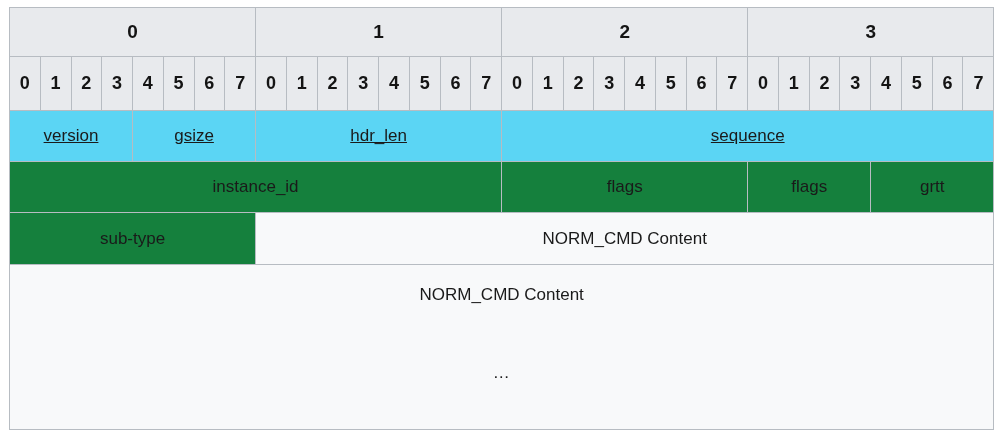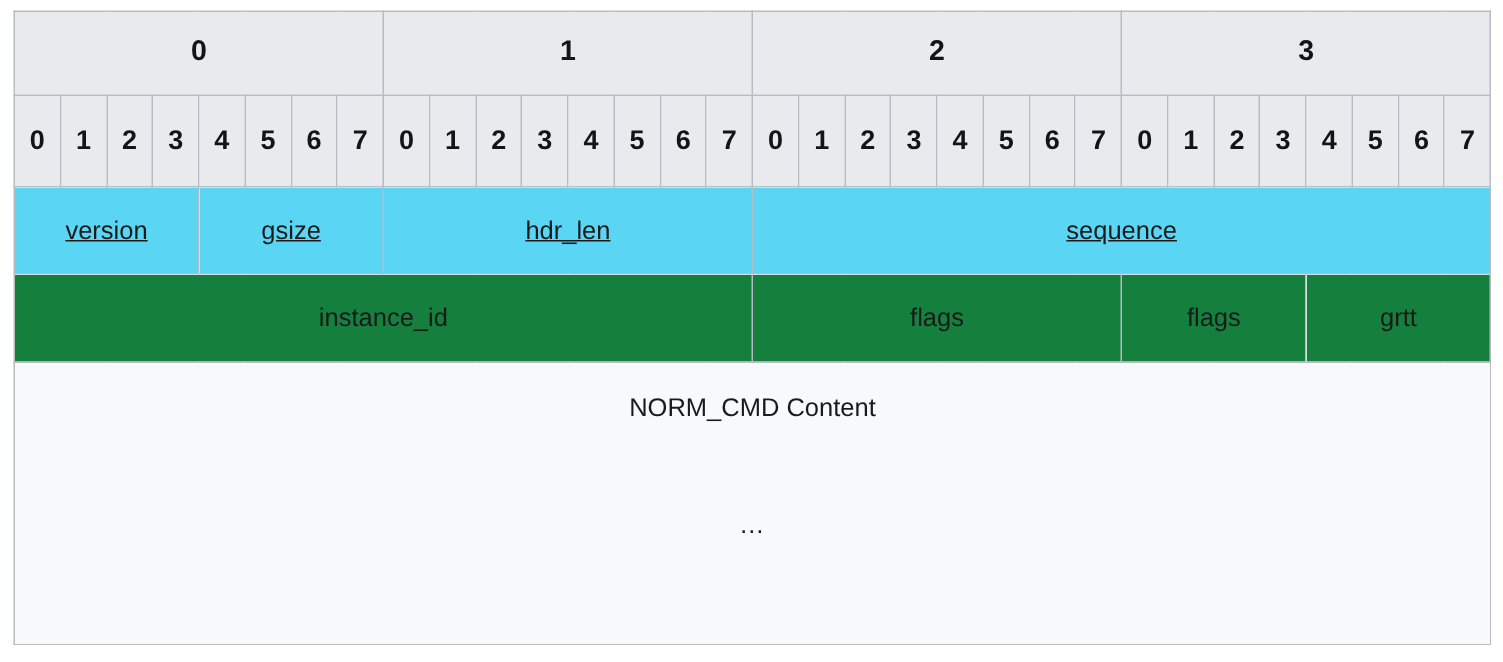--- a/index.html
+++ b/index.html
@@ -191,20 +191,24 @@
 
 
       <tr class="field-row">
         <td class="c-light" colspan="16">instance_id</td>
         <td class="c-light" colspan="8">flags</td>
         <td class="c-light" colspan="4">flags</td>
         <td class="c-light" colspan="4">grtt</td>
       </tr>
 
 
+      <tr class="field-row">
+        <td class="c-light" colspan="8">sub-type</td>
+        <td class="c-blank" colspan="24">NORM_CMD Content</td>
+      </tr>
 
       <tr class="content-row">
         <td colspan="32">
           <div class="content-inner">
             <div class="content-title">NORM_CMD Content</div>
             <div class="content-ellipsis">…</div>
           </div>
         </td>
       </tr>
     </tbody>

